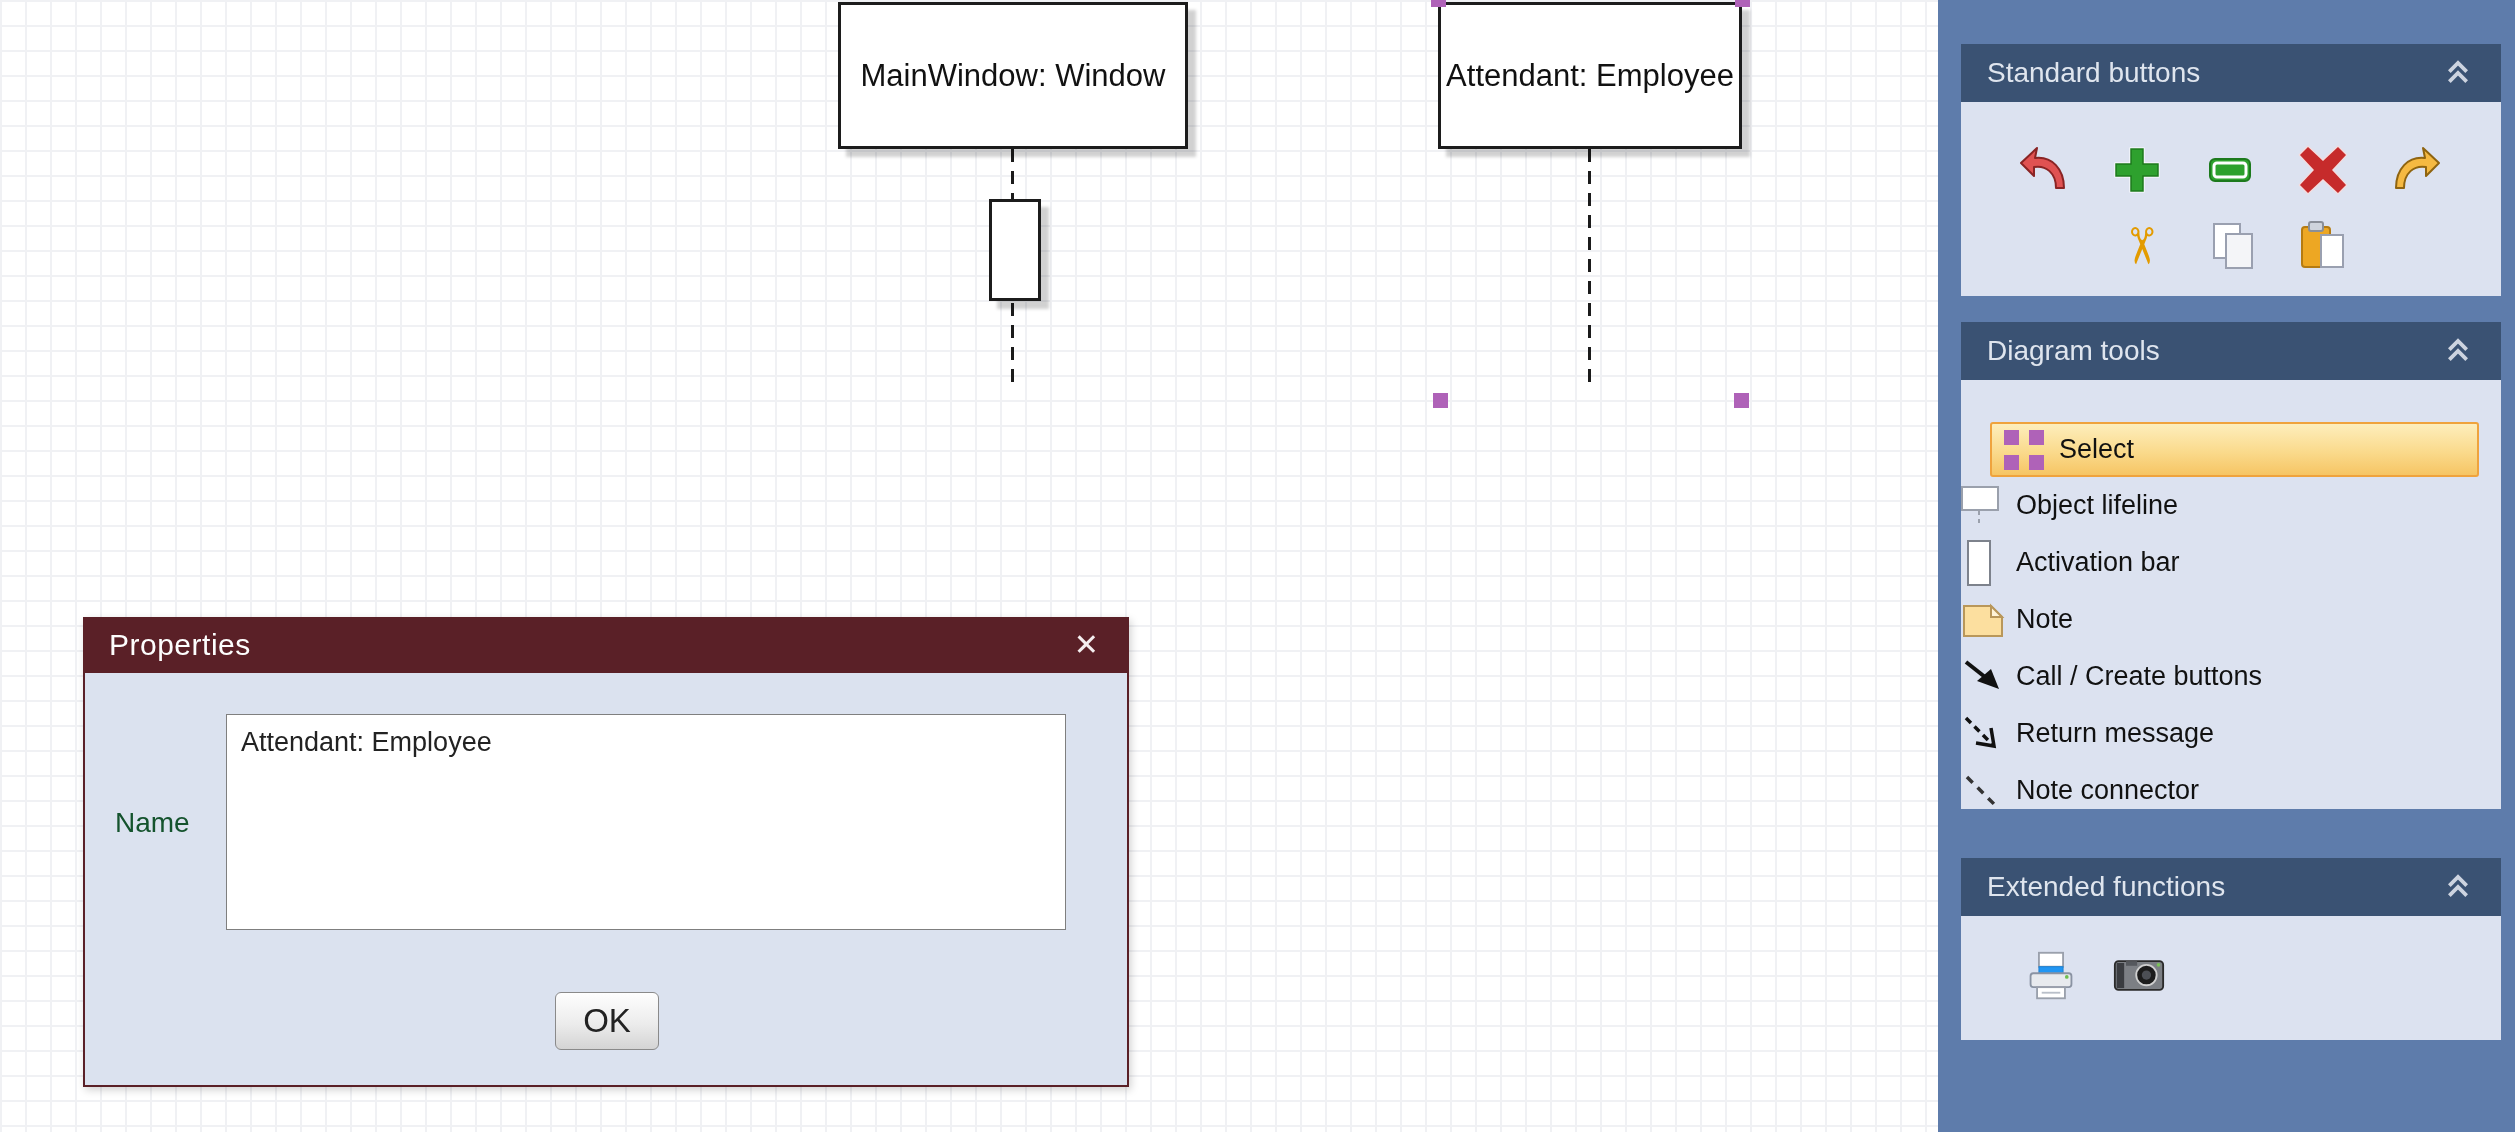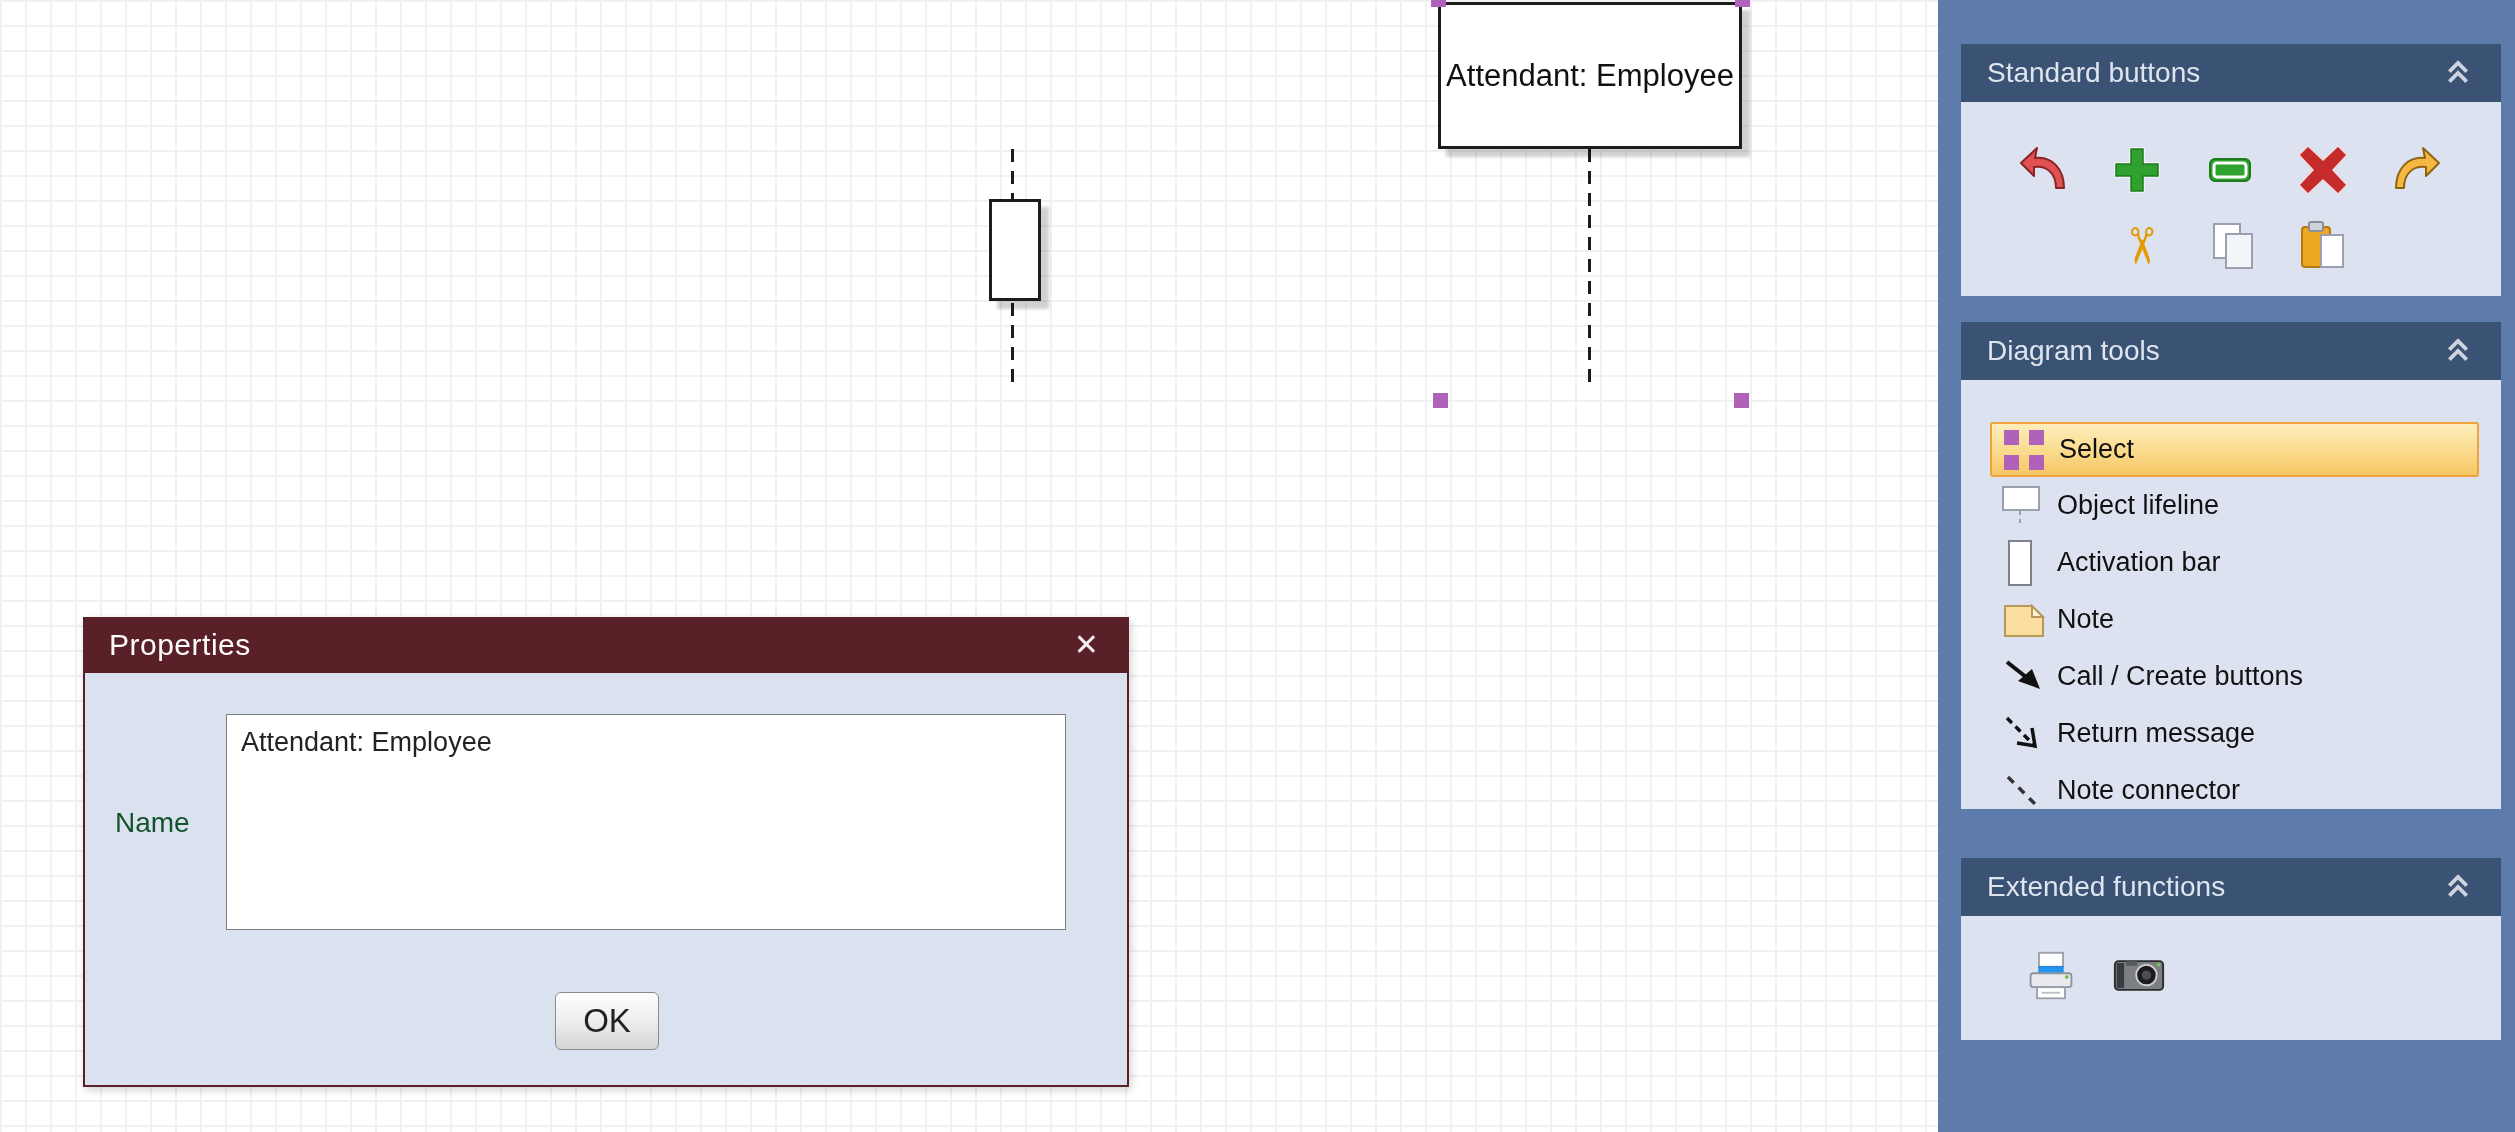--- a/index.html
+++ b/index.html
@@ -93,21 +93,21 @@
   .panel.extended .panel-body { height:124px; padding-top:34px; }
 
   .icon-row { display:flex; align-items:center; }
   .icon-row.r1 { padding-left:57px; gap:41px; }
   .icon-row.r2 { padding-left:154px; gap:39px; margin-top:24px; }
   .icon-row.ext { padding-left:64px; gap:36px; }
   .std-btn { width:52px; height:52px; display:flex; align-items:center; justify-content:center; cursor:default; }
   .cut-glyph { font-size:50px; color:#e39b00; display:inline-block; transform:rotate(90deg); line-height:1; }
 
   
-  .tool-row { height:57px; display:flex; align-items:center; padding-left:41px; font-size:27px; color:#111; }
+  .tool-row { height:57px; display:flex; align-items:center; font-size:27px; color:#111; }
   .tool-row .tool-ic { width:46px; display:flex; align-items:center; justify-content:flex-start; }
   .tool-row .tool-label { margin-left:9px; white-space:nowrap; }
   .tool-row.selected {
     margin:12px 22px 0 29px; padding-left:12px; height:55px;
     background:linear-gradient(180deg, #fdeebc 0%, #fada8c 55%, #f6c564 100%);
     border:2px solid #efa33d; border-radius:3px;
   }
 
   .sel-grid { display:grid; grid-template-columns:15px 15px; grid-template-rows:15px 15px; gap:10px; }
   .sel-grid span { background:#af62b8; }
@@ -128,20 +128,23 @@
 </head>
 <body>
 
 <div class="stage">
 
   <div class="canvas">
 
     <div class="lifeline main"></div>
     <div class="lifeline attendant"></div>
 
+    <div class="obj-box main">
+      <span>MainWindow: Window</span>
+    </div>
 
     <div class="obj-box attendant">
       <span>Attendant: Employee</span>
     </div>
 
     <div class="activation-bar"></div>
 
     <div class="handle tl"></div>
     <div class="handle tr"></div>
     <div class="handle bl"></div>

